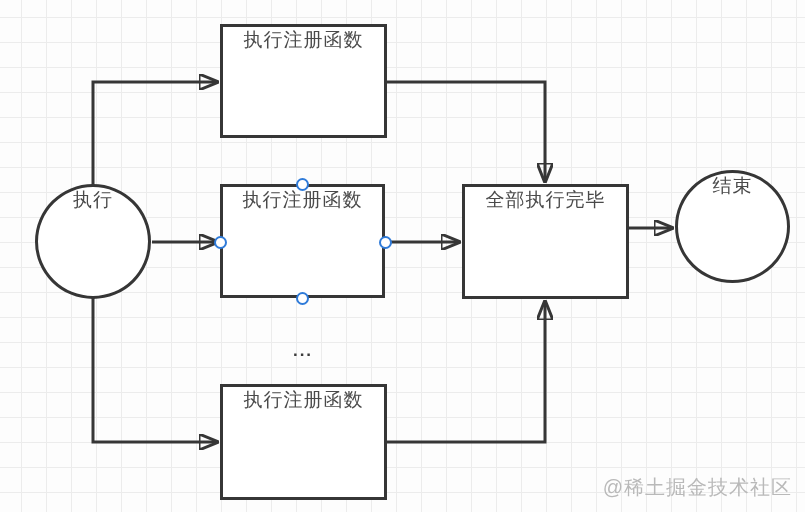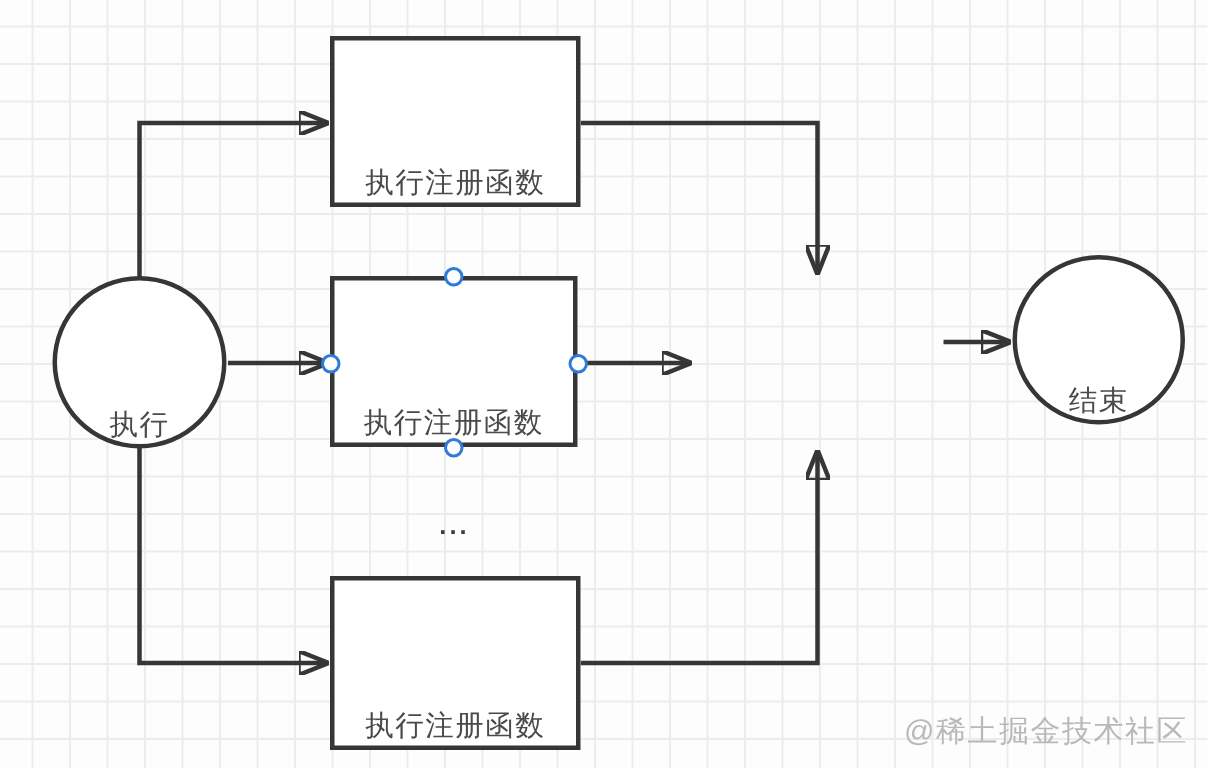--- a/index.html
+++ b/index.html
@@ -31,21 +31,21 @@
     fill: none;
     stroke: #363636;
     stroke-width: 3;
   }
   .node {
     position: absolute;
     box-sizing: border-box;
     background: #ffffff;
     border: 3px solid #363636;
     display: flex;
-    align-items: flex-end;
+    align-items: flex-start;
     justify-content: center;
     color: #4a4a4a;
     font-size: 19px;
     letter-spacing: 1px;
     white-space: nowrap;
   }
   .node.circle {
     border-radius: 50%;
   }
   .cp {
@@ -106,20 +106,23 @@
   </div>
 
   <div class="node" style="left:220px; top:184px; width:165px; height:114px;">
     <span>执行注册函数</span>
   </div>
 
   <div class="node" style="left:220px; top:384px; width:167px; height:116px;">
     <span>执行注册函数</span>
   </div>
 
+  <div class="node" style="left:462px; top:184px; width:167px; height:115px;">
+    <span>全部执行完毕</span>
+  </div>
 
   <div class="node circle" style="left:675px; top:170px; width:115px; height:113px;">
     <span>结束</span>
   </div>
 
   <div class="cp" style="left:296px; top:178px;"></div>
   <div class="cp" style="left:214px; top:236px;"></div>
   <div class="cp" style="left:379px; top:236px;"></div>
   <div class="cp" style="left:296px; top:292px;"></div>
 

